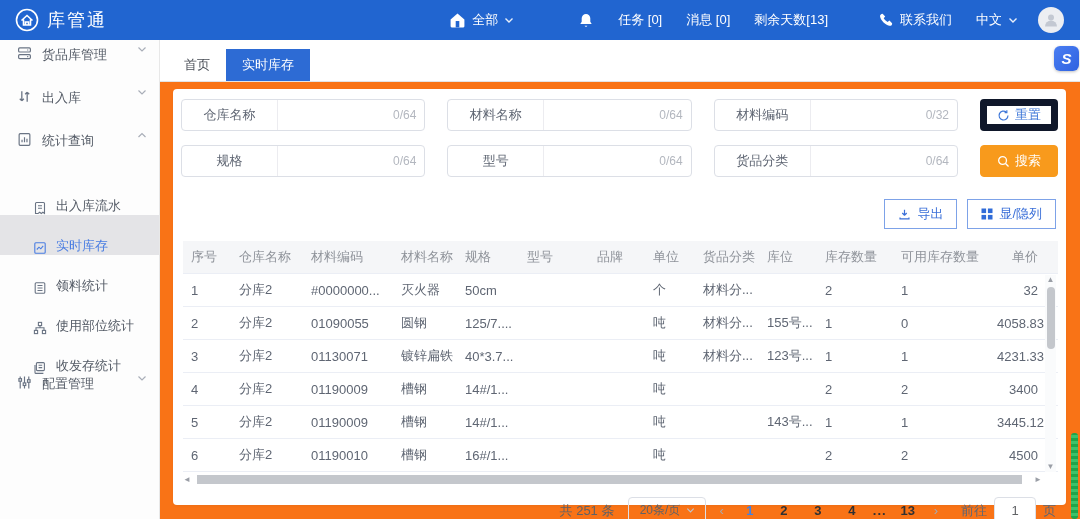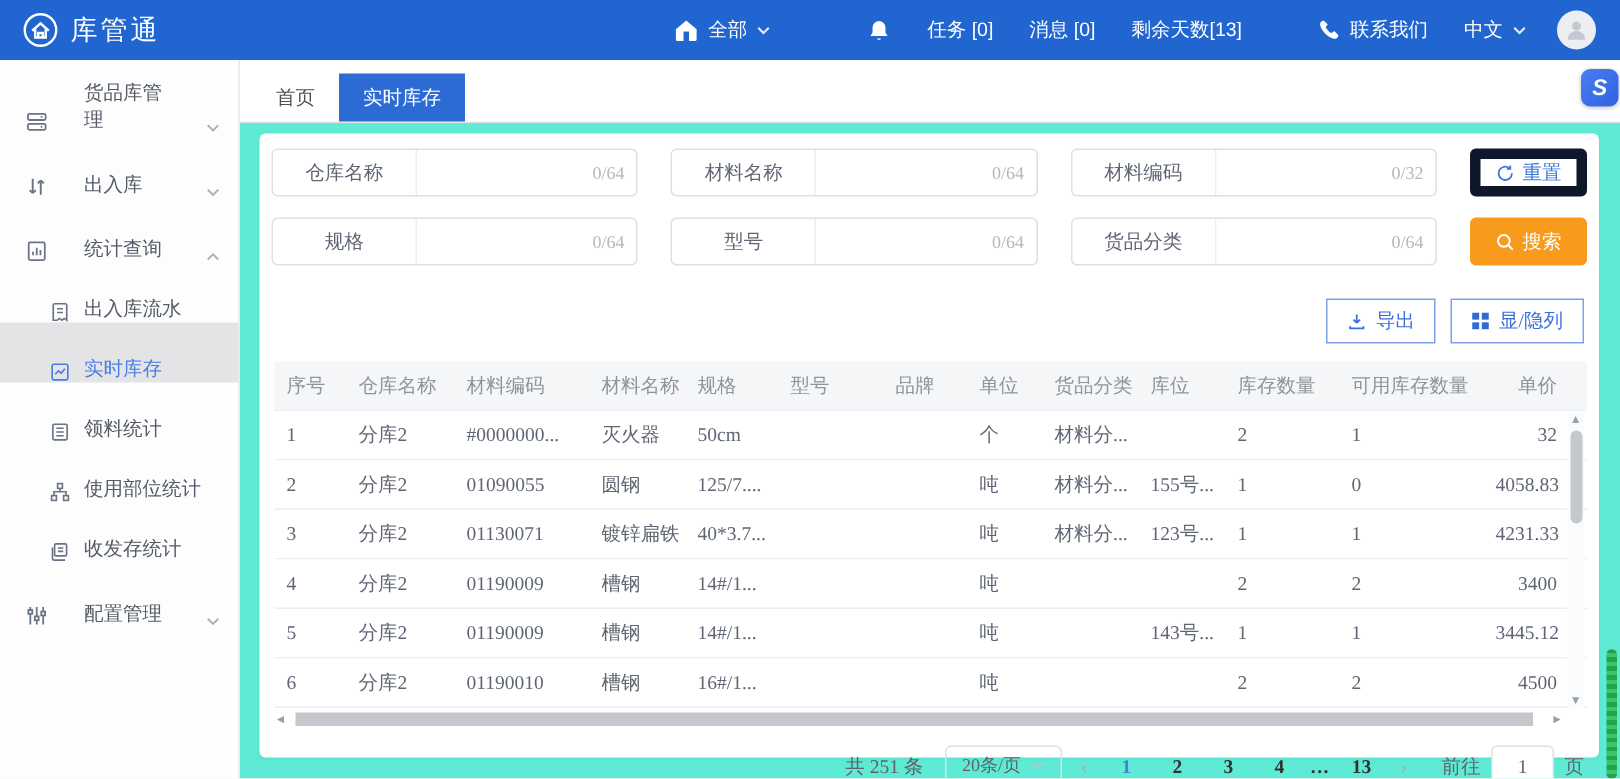--- a/index.html
+++ b/index.html
@@ -13,37 +13,37 @@
   .logo-text { font-size:18px; letter-spacing:2px; font-weight:400;text-align:right; }
   .tb-right { display:flex; align-items:center; margin-left:auto; height:100%; }
   .tb-item { display:flex; align-items:center; gap:6px; padding:0 12px; font-size:13px; cursor:pointer; height:100%; }
   .tb-item.scope { margin-right:40px; }
   .tb-gap { width:26px; }
   .chev { opacity:.9; }
   .avatar { width:26px; height:26px; border-radius:50%; background:#eceef2; display:flex; align-items:center; justify-content:center; margin:0 16px 0 8px; }
 
   
   .sidebar { position:absolute; top:40px; left:0; width:160px; bottom:0; background:#fdfdfd; border-right:1px solid #e8e8e8; padding-top:6px; z-index:20; }
-  .side-item { height:43px; display:flex; align-items:flex-end; gap:24px; padding:0 12px 0 17px; color:#545b66; cursor:pointer; font-size:13px; }
+  .side-item { height:43px; display:flex; align-items:flex-start; gap:10px; padding:0 12px 0 17px; color:#545b66; cursor:pointer; font-size:13px; }
   .side-item .lbl { flex:1; }
   .side-item .icn { color:#6a7484; }
   .side-item .arrow { color:#a9aeb8; }
   .side-sub { height:40px; display:flex; align-items:flex-end; gap:9px; padding:0 12px 0 33px; color:#545b66; cursor:pointer; font-size:13px; }
   .side-sub.active { background:#e4e4e7; color:#4a7de2; }
   .side-sub.active .icn { color:#4a7de2; }
   .side-sub .icn { color:#6a7484; }
 
   
   .main { position:absolute; left:160px; top:40px; right:0; bottom:0; }
   .tabbar { height:42px; background:#fff; border-bottom:1px solid #e4e4e4; display:flex; align-items:flex-end; padding:0 0 0 8px; position:relative; }
   .tab { padding:0 16px; height:32px; line-height:32px; color:#4a4f57; cursor:pointer; font-size:13px; }
   .tab.active { background:#2d6bd4; color:#fff; }
   .float-badge { position:absolute; right:1px; top:6px; width:25px; height:25px; border-radius:6px; background:linear-gradient(135deg,#4a7ef2,#2f62e0); color:#fff; font-weight:bold; font-style:italic; font-size:15px; display:flex; align-items:center; justify-content:center; cursor:pointer; box-shadow:0 1px 3px rgba(0,0,0,.25); }
 
-  .content { position:absolute; left:0; right:0; top:42px; bottom:0; background:#5eead4; padding:7px 14px 14px 13px;font-family:Liberation Serif, serif; }
+  .content { position:absolute; left:0; right:0; top:42px; bottom:0; background:#f97316; padding:7px 14px 14px 13px; }
   .card { background:#fff; height:100%; border-radius:4px; box-shadow:0 1px 3px rgba(0,0,0,.05); padding:8px; position:relative; }
 
   
   .search-grid { display:grid; grid-template-columns:1fr 1fr 1fr 78px; gap:14px 22px; margin:2px 0 10px; }
   .field { height:32px; border:1px solid #dcdfe6; border-radius:4px; display:flex; align-items:center; background:#fff; overflow:hidden; }
   .field .flabel { width:96px; text-align:center; color:#5f6673; font-size:13px; flex:0 0 auto; border-right:1px solid #ececf0; height:100%; line-height:30px; }
   .field input { flex:1; border:0; outline:0; height:100%; padding:0 6px; font-size:13px; min-width:0; font-family:inherit; }
   .field .counter { color:#b3b7bf; font-size:12px; padding-right:8px; }
   .btn { height:32px; border-radius:4px; display:flex; align-items:center; justify-content:center; gap:5px; cursor:pointer; font-size:13px; user-select:none; }
   .btn-reset { border:7px solid #0f172a; color:#3e77d8; background:#fff; }

